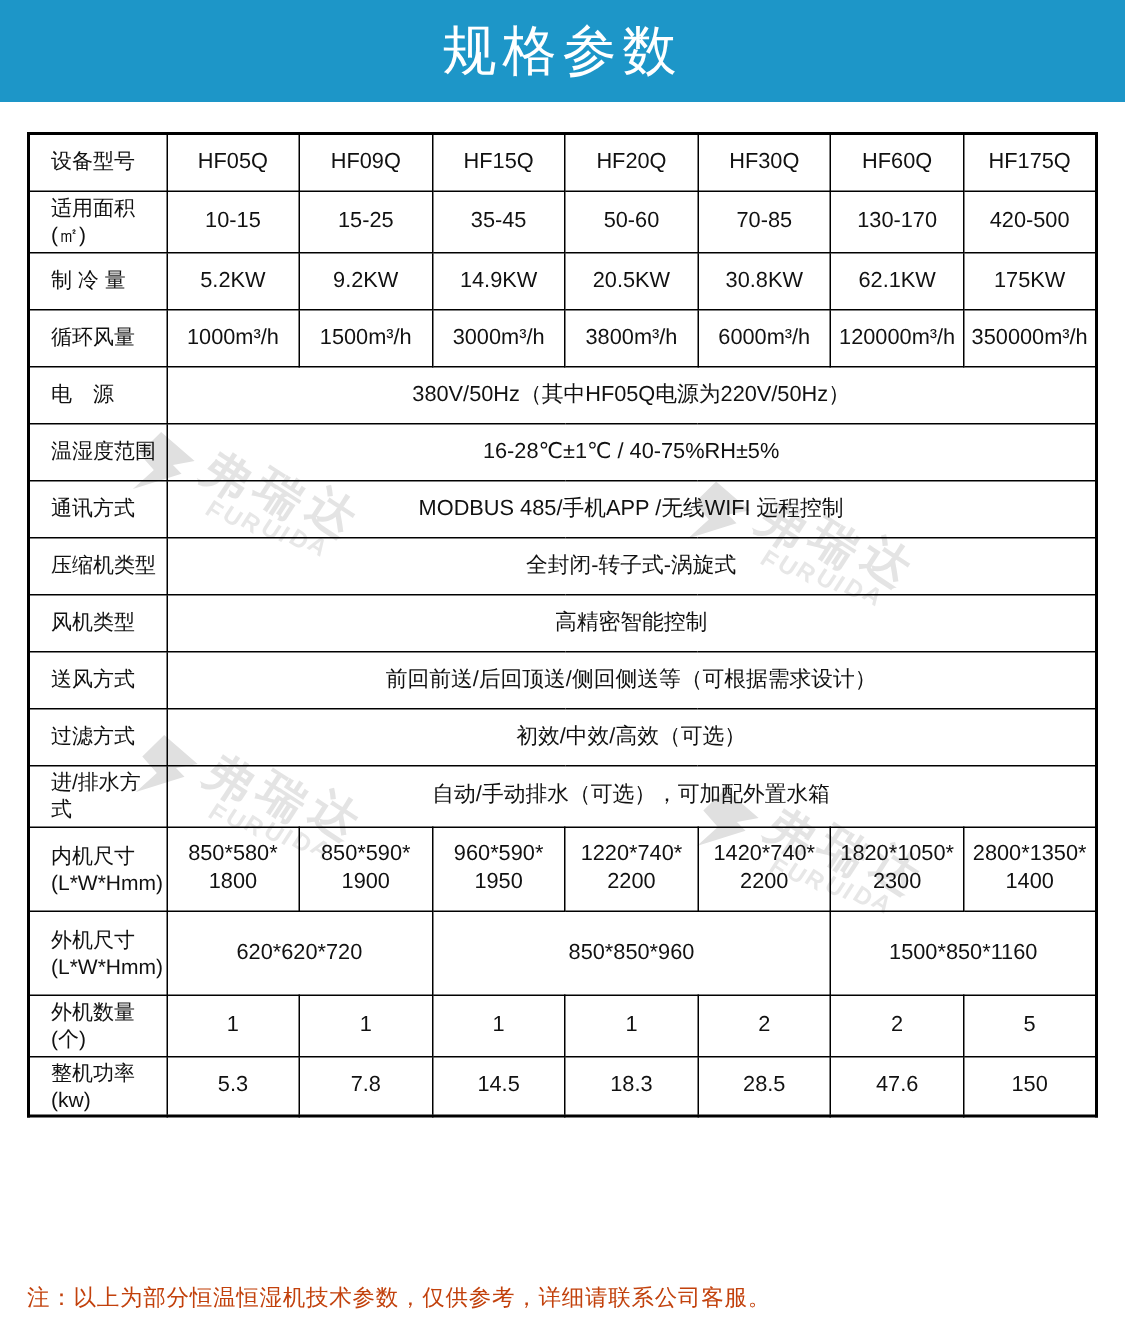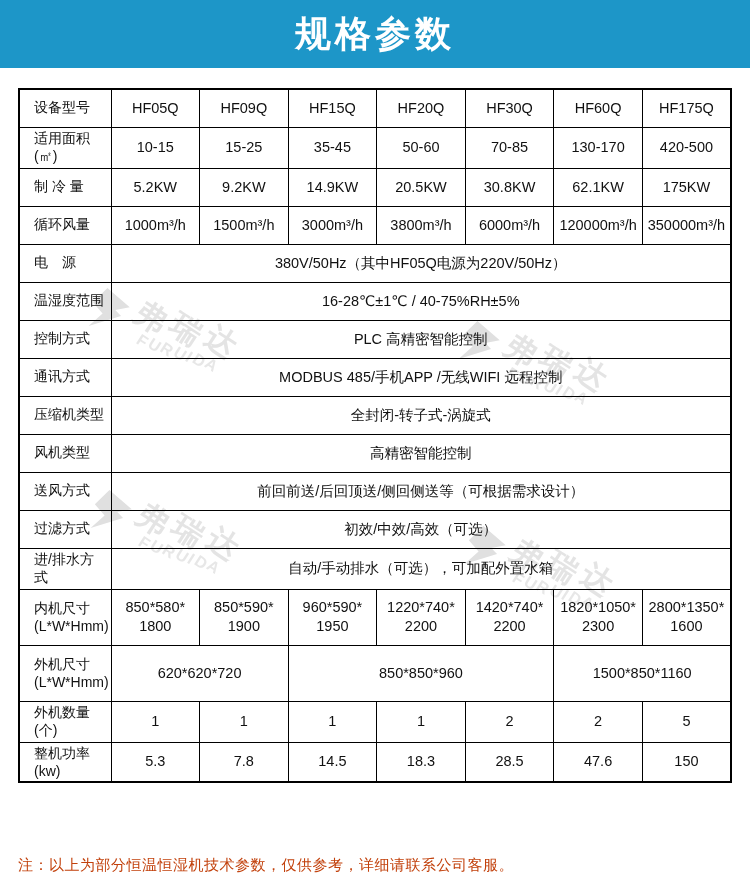--- a/index.html
+++ b/index.html
@@ -11,21 +11,21 @@
     font-family:"Liberation Sans","DejaVu Sans",sans-serif;
     color:#111;
   }
   
   .banner{
     position:absolute;left:0;top:0;width:750px;height:68px;
     background:#1d96c8;
     display:flex;align-items:center;justify-content:center;
   }
   .banner-title{
-    color:#ffffff;font-size:36px;font-weight:bold;letter-spacing:4px;
+    color:#ffffff;font-size:36px;font-weight:normal;letter-spacing:4px;
   }
   
   .wm{
     position:absolute;z-index:0;
     display:flex;align-items:flex-start;
     transform:rotate(19deg);transform-origin:top left;
     color:#e4e4e4;pointer-events:none;user-select:none;
   }
   .wm-logo{flex:0 0 auto;margin-right:6px;color:#e0e0e0;}
   .wm-cn{font-size:31px;font-weight:bold;line-height:1;white-space:nowrap;}
@@ -166,24 +166,20 @@
           <td class="val">120000m³/h</td>
           <td class="val">350000m³/h</td>
         </tr>
         <tr>
           <td class="label">电　源</td>
           <td class="val" colspan="7">380V/50Hz（其中HF05Q电源为220V/50Hz）</td>
         </tr>
         <tr>
           <td class="label">温湿度范围</td>
           <td class="val" colspan="7">16-28℃±1℃ / 40-75%RH±5%</td>
-        </tr>
-        <tr>
-          <td class="label">控制方式</td>
-          <td class="val" colspan="7">PLC 高精密智能控制</td>
         </tr>
         <tr>
           <td class="label">通讯方式</td>
           <td class="val" colspan="7">MODBUS 485/手机APP /无线WIFI 远程控制</td>
         </tr>
         <tr>
           <td class="label">压缩机类型</td>
           <td class="val" colspan="7">全封闭-转子式-涡旋式</td>
         </tr>
         <tr>
@@ -211,21 +207,21 @@
 1900</td>
           <td class="val">960*590*
 1950</td>
           <td class="val">1220*740*
 2200</td>
           <td class="val">1420*740*
 2200</td>
           <td class="val">1820*1050*
 2300</td>
           <td class="val">2800*1350*
-1600</td>
+1400</td>
         </tr>
         <tr class="tall">
           <td class="label">外机尺寸
 (L*W*Hmm)</td>
           <td class="val" colspan="2">620*620*720</td>
           <td class="val" colspan="3">850*850*960</td>
           <td class="val" colspan="2">1500*850*1160</td>
         </tr>
         <tr>
           <td class="label">外机数量(个)</td>

